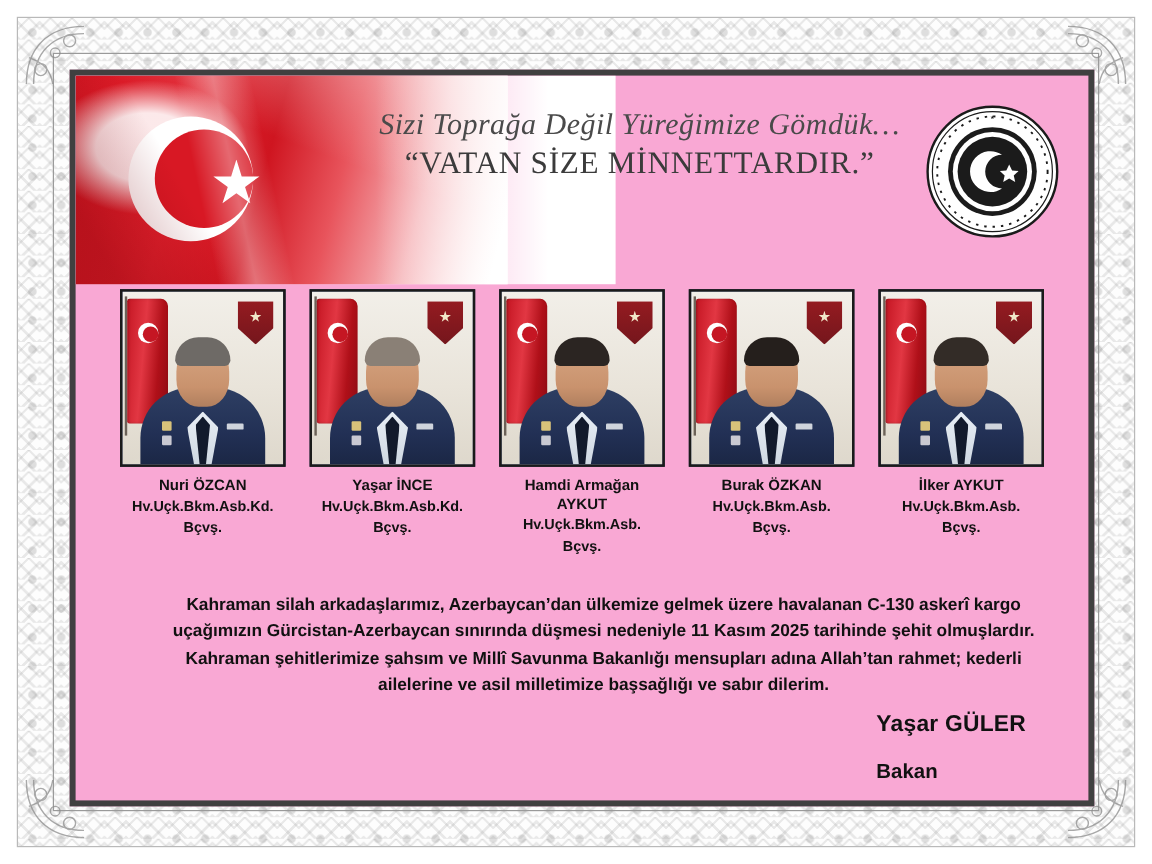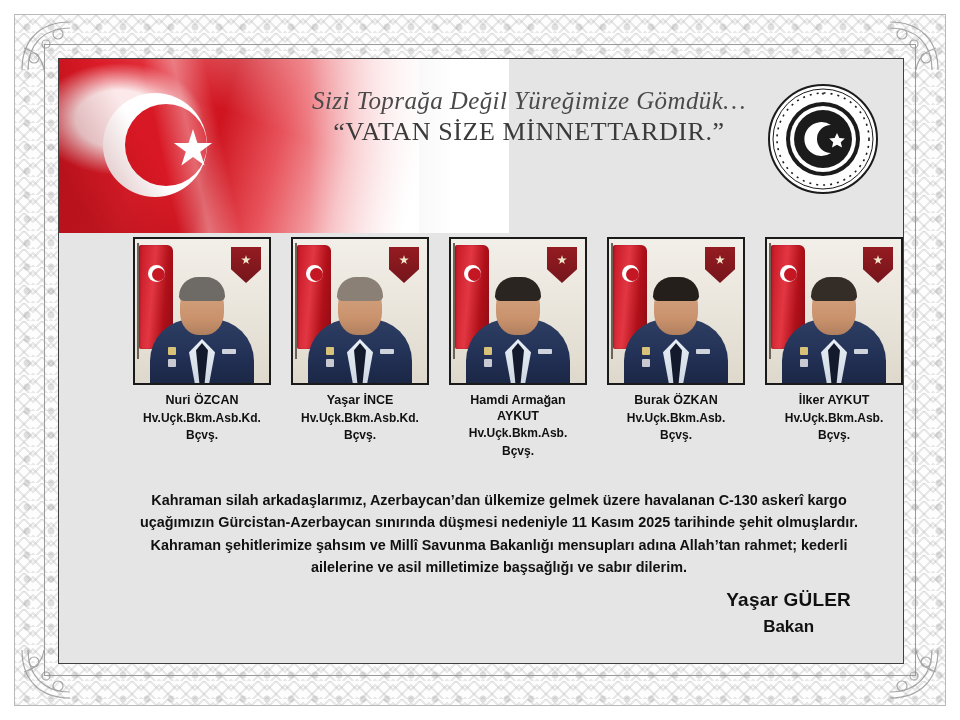--- a/index.html
+++ b/index.html
@@ -57,22 +57,22 @@
   .corner.bl { left: 18px;  bottom: 18px; transform: scaleY(-1); }
   .corner.br { right: 18px; bottom: 18px; transform: scale(-1,-1); }
 
   
   .panel {
     position: absolute;
     left: 58px;
     top: 58px;
     width: 844px;
     height: 604px;
-    background: #e5e5e5;
-    border: 1px solid #404040;
+    background: #f9a8d4;
+    border: 5px solid #404040;
     overflow: hidden;
   }
 
   
   .header {
     position: relative;
     height: 174px;
     overflow: hidden;
   }
   .flag-art {
@@ -164,21 +164,21 @@
   }
   .emblem svg { width: 112px; height: 112px; }
 
   
   .photo-row {
     position: absolute;
     left: 0;
     top: 178px;
     width: 844px;
     display: flex;
-    justify-content: flex-end;
+    justify-content: center;
     gap: 20px;
   }
   .person {
     width: 138px;
     text-align: center;
   }
   .photo-frame {
     width: 138px;
     height: 148px;
     border: 2px solid #1a1a1a;
@@ -335,32 +335,32 @@
     line-height: 1.55;
     color: #111111;
     font-weight: 600;
   }
 
   
   .signature {
     position: absolute;
     right: 52px;
     top: 530px;
-    text-align: center;
+    text-align: left;
     color: #111111;
   }
   .sig-name {
     font-size: 19px;
     font-weight: bold;
     letter-spacing: 0.2px;
   }
   .sig-title {
     font-size: 17px;
     font-weight: bold;
-    margin-top: 6px;
+    margin-top: 18px;
   }
 </style>
 </head>
 <body>
 
 <div class="page">
 
   <div class="ornament-border"></div>
   <div class="ornament-inner-line"></div>
 

